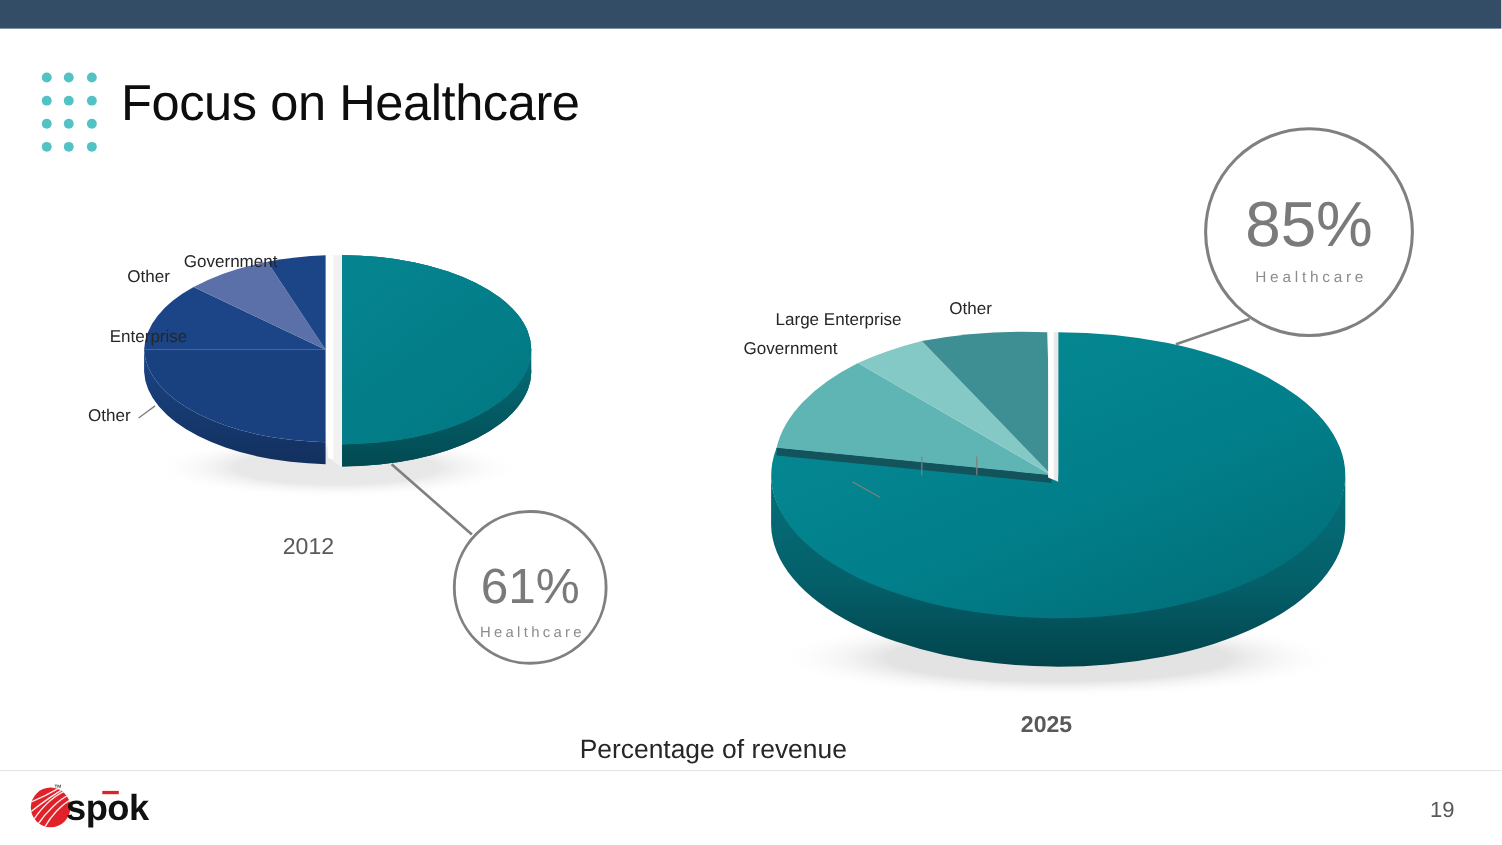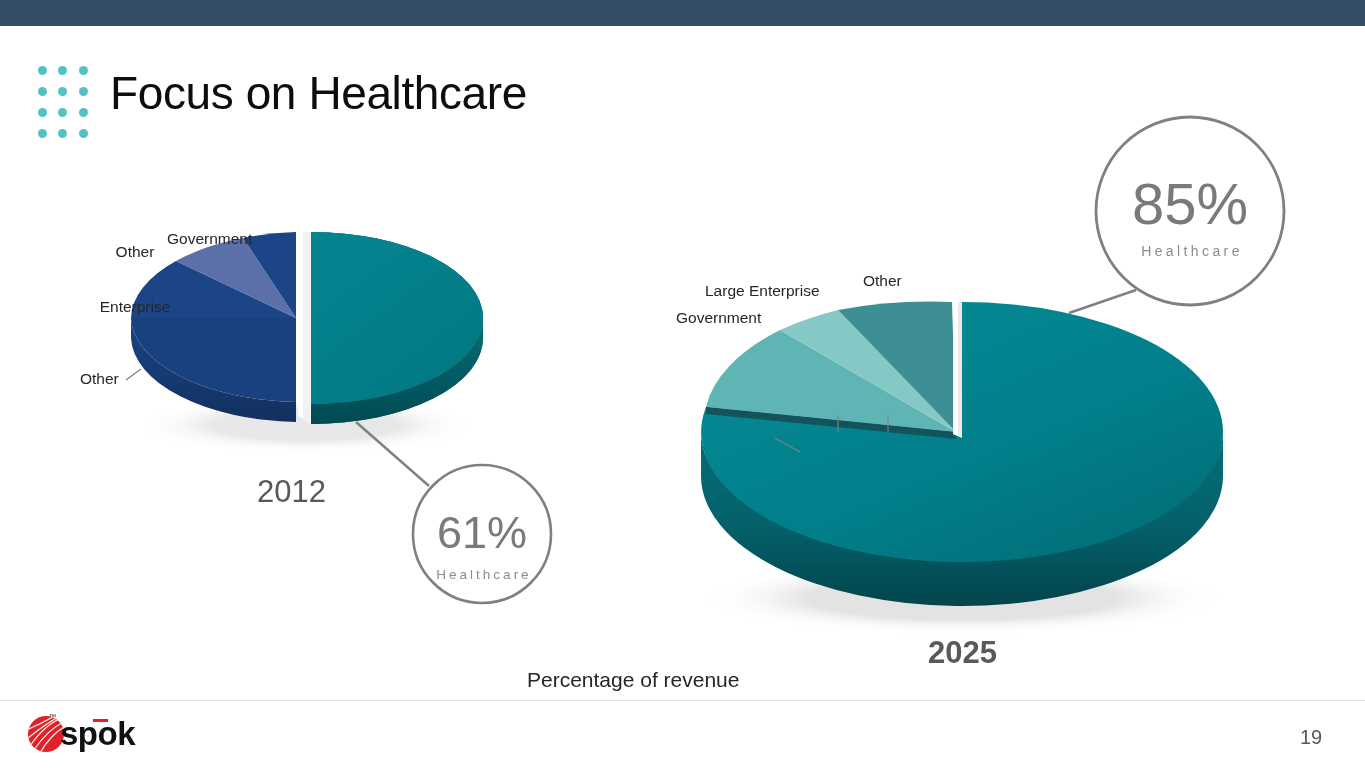--- a/index.html
+++ b/index.html
@@ -22,22 +22,22 @@
   .slide-title{position:absolute;left:110px;top:70px;font-size:46px;font-weight:normal;
                color:#0d0d0d;letter-spacing:-0.4px;line-height:1;white-space:nowrap;}
 
   
   .stage{position:absolute;left:0;top:120px;width:1365px;height:580px;}
   svg.charts{position:absolute;left:0;top:0;width:1365px;height:580px;overflow:visible;}
 
   
   .lbl{position:absolute;color:#262626;font-size:15.5px;line-height:1.12;white-space:nowrap;}
   .lbl.c{text-align:center;}
-  .yearlbl{position:absolute;color:#595959;font-size:31px;white-space:nowrap;}
-  .caption{position:absolute;color:#262626;font-size:21px;white-space:nowrap;}
+  .yearlbl{position:absolute;color:#595959;font-size:21px;white-space:nowrap;margin-top:12px;}
+  .caption{position:absolute;color:#262626;font-size:24px;white-space:nowrap;}
 
   .bubble-pct{font-size:45px;fill:#7a7a7a;}
   .bubble-sub{font-size:13.5px;fill:#8c8c8c;letter-spacing:3px;}
 
   
   .footer-rule{position:absolute;left:0;top:700px;width:1365px;height:1px;background:#e4e4e4;}
   .logo{position:absolute;left:24px;top:712px;width:120px;height:44px;}
   .logo-word{position:absolute;left:60px;top:712px;font-size:33px;font-weight:600;color:#111;
              letter-spacing:-0.5px;line-height:44px;}
   .logo-macron{position:absolute;left:93px;top:719px;width:15px;height:3px;background:#e02129;}

